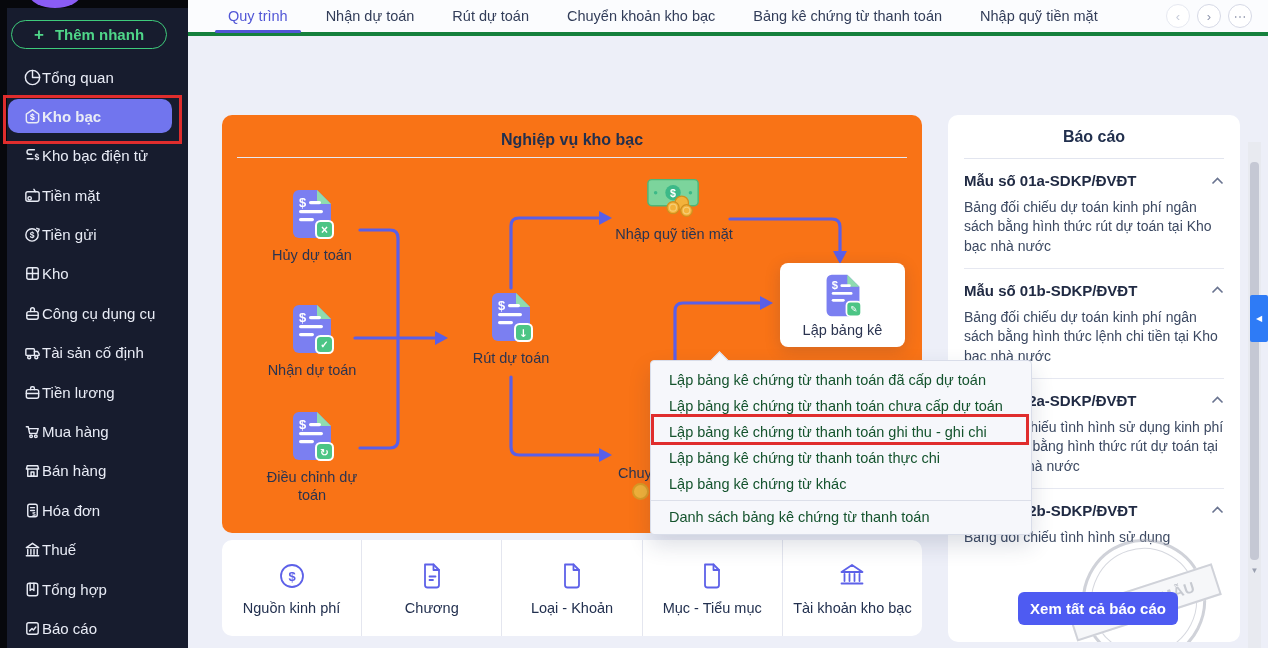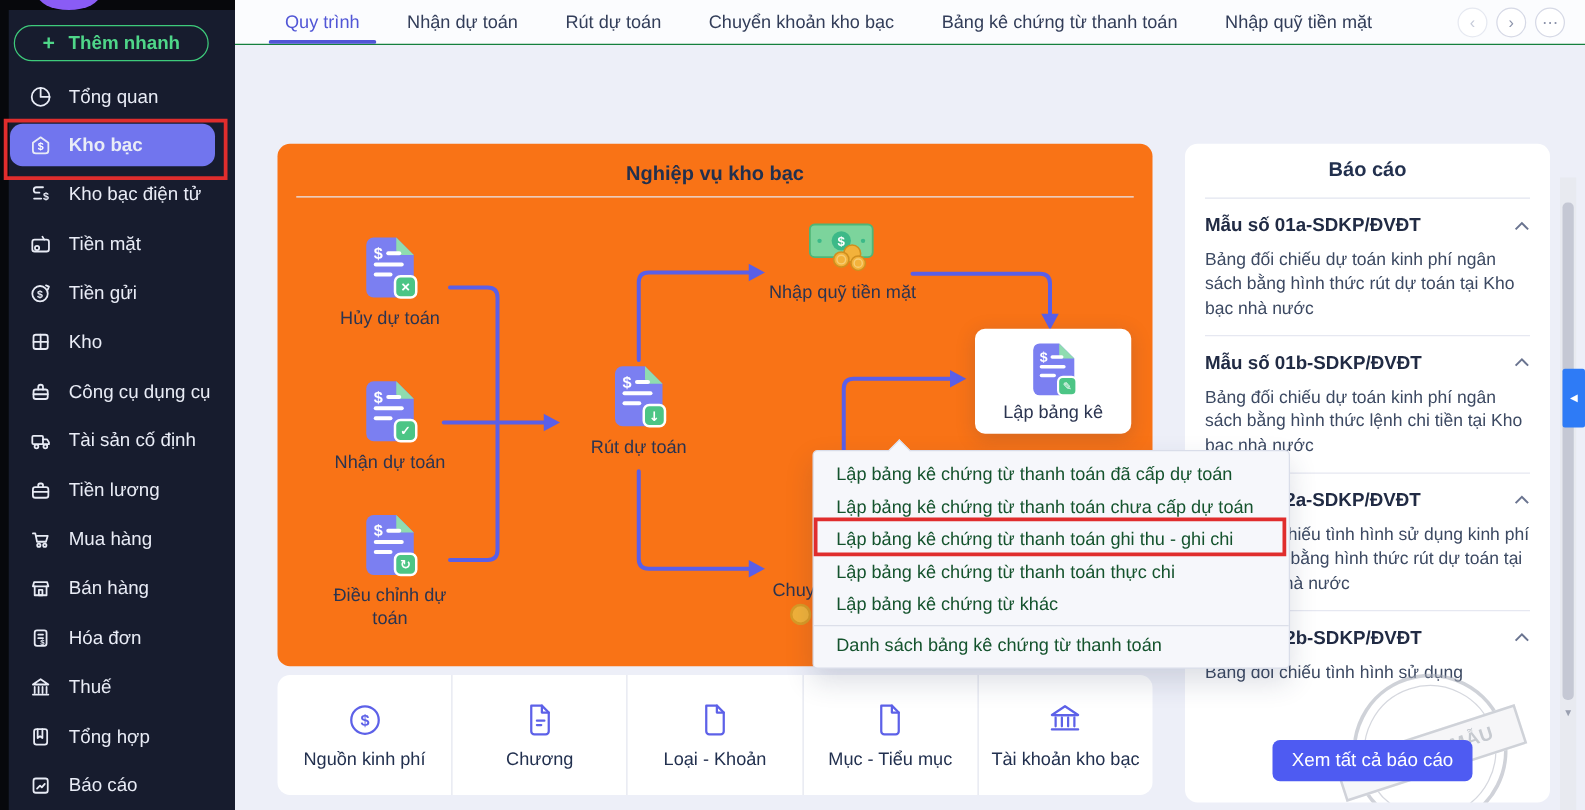--- a/index.html
+++ b/index.html
@@ -8,29 +8,29 @@
 
   
   .sidebar{position:absolute;left:0;top:0;width:188px;height:648px;background:#171c2e;z-index:3}
   .sidebar-edge{position:absolute;left:0;top:0;width:7px;height:648px;background:#07080c}
   .sidebar-top{position:absolute;left:0;top:0;width:188px;height:8px;background:#07080c}
   .logo-sliver{position:absolute;left:30px;top:-17px;width:50px;height:25px;border-radius:50%;background:#8a5cf5}
   .quick-add{position:absolute;left:11px;top:20px;width:156px;height:29px;border:1.5px solid #3ecb7b;
              border-radius:16px;color:#4fd689;font-weight:bold;font-size:15px;
              display:flex;align-items:center;justify-content:center;gap:11px;background:transparent;cursor:pointer}
   .quick-add .plus{font-size:17px;font-weight:bold}
-  .nav-item{position:absolute;left:0;width:188px;height:39px;display:flex;align-items:center;gap:13px;
+  .nav-item{position:absolute;left:0;width:188px;height:39px;display:flex;align-items:center;
             padding-left:23px;box-sizing:border-box;color:#e9ecf6;font-size:15px;font-weight:500;cursor:pointer}
   .nav-item svg{flex:0 0 auto}
   .nav-item.active{left:8px;width:164px;height:34px;background:#7175ee;border-radius:10px;padding-left:15px;font-weight:bold}
   .anno-sidebar{position:absolute;left:3px;top:95px;width:173px;height:43px;border:3px solid #e02d2d;z-index:6;pointer-events:none}
 
   
   .topbar{position:absolute;left:188px;top:0;width:1080px;height:36px;background:#fbfcfe;
-          border-bottom:1px solid #15803d;display:flex;align-items:center;padding-left:40px;gap:38px;box-sizing:border-box;z-index:2}
+          border-bottom:4px solid #15803d;display:flex;align-items:center;padding-left:40px;gap:38px;box-sizing:border-box;z-index:2}
   .tab{font-size:14.5px;color:#323d59;position:relative;white-space:nowrap;cursor:pointer}
   .tab.active{color:#5156d6;font-weight:500}
   .tab.active::after{content:'';position:absolute;left:-13px;right:-13px;bottom:-9px;height:3px;background:#5156d6;border-radius:2px}
   .topnav{margin-left:auto;display:flex;gap:7px;padding-right:16px}
   .navbtn{width:22px;height:22px;border:1px solid #d6d9e6;border-radius:50%;color:#8d94ab;font-size:13px;
           display:flex;align-items:center;justify-content:center;background:#fff;cursor:pointer}
   .navbtn.dim{color:#c6cbd9;border-color:#e6e9f1}
 
   
   .flow-card{position:absolute;left:222px;top:115px;width:700px;height:418px;background:#f97316;border-radius:10px;z-index:1}
@@ -64,21 +64,21 @@
   .shortcut:last-child{border-right:none}
 
   
   .report-card{position:absolute;left:948px;top:115px;width:292px;height:527px;background:#fff;border-radius:10px;
                box-sizing:border-box;padding:0 16px;overflow:hidden;z-index:1}
   .report-title{text-align:center;font-size:16px;font-weight:bold;color:#22304e;padding:13px 0 12px;border-bottom:1px solid #e2e5ef}
   .report-item{padding:13px 0 12px;border-bottom:1px solid #e6e8f1}
   .report-code{font-size:15px;font-weight:bold;color:#212b44;display:flex;justify-content:space-between;align-items:center;cursor:pointer}
   .report-desc{margin-top:9px;font-size:14px;color:#3c4962;line-height:1.38}
   .view-all{position:absolute;left:70px;top:477px;width:160px;height:33px;background:#4e5bf2;color:#fff;
-            border:none;border-radius:6px;font-size:15px;font-weight:normal;display:flex;align-items:center;
+            border:none;border-radius:6px;font-size:15px;font-weight:bold;display:flex;align-items:center;
             justify-content:center;z-index:6;cursor:pointer;font-family:"Liberation Sans",sans-serif}
   .stamp{position:absolute;left:134px;top:424px;width:124px;height:124px;z-index:5;opacity:.55;
          transform:rotate(-18deg);pointer-events:none}
   .stamp-circle{position:absolute;inset:0;border:3px solid #a9aeba;border-radius:50%}
   .stamp-circle2{position:absolute;inset:9px;border:1.5px solid #b4b8c4;border-radius:50%}
   .stamp-band{position:absolute;left:-14px;right:-14px;top:47px;height:29px;background:#eff0f4;
               border:2px solid #a9aeba;display:flex;align-items:center;justify-content:center;
               font-weight:bold;color:#999fab;font-size:15px;letter-spacing:.5px}
 
   

